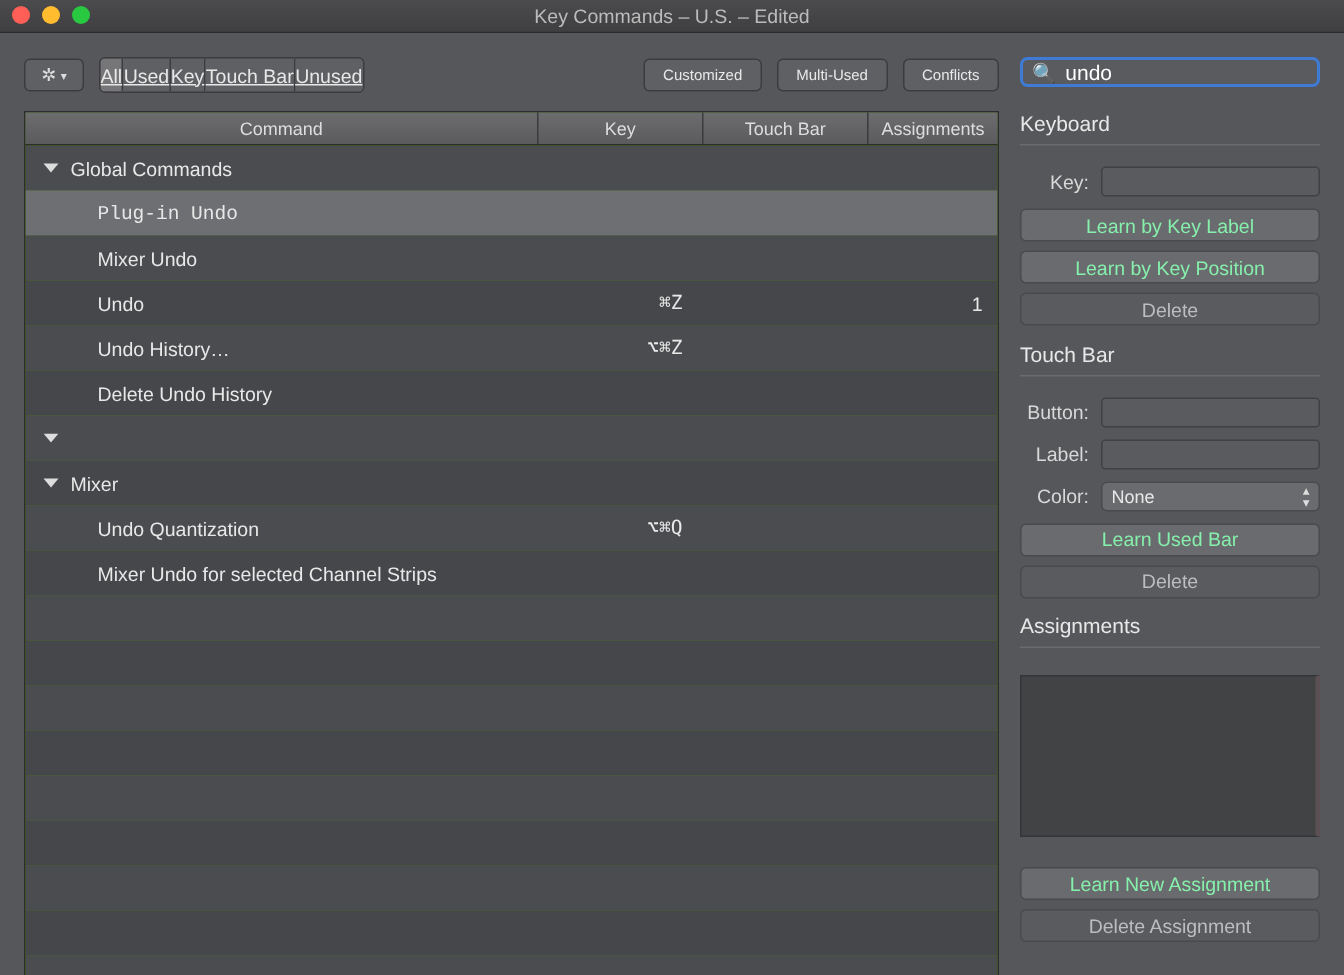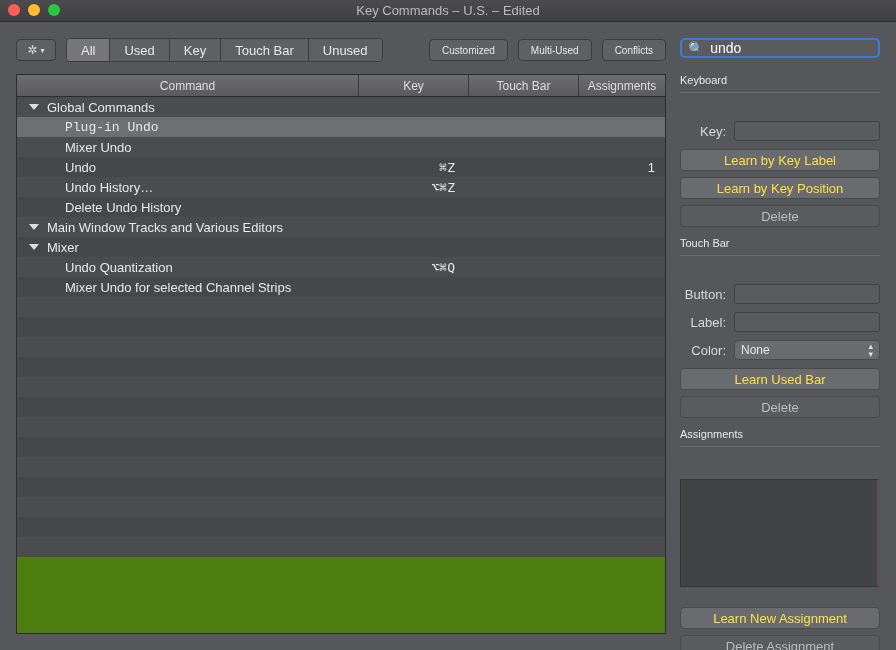--- a/index.html
+++ b/index.html
@@ -56,24 +56,25 @@
     display:flex;
     border:1px solid #3c3c3e;
     border-radius:4px;
     overflow:hidden;
   }
   .seg button {
     background:#5f6064;
     border:none;
     border-right:1px solid #3c3c3e;
     color:#e8e8e8;
-    padding: 3px 14px;
+    padding: 3px 0;
     font-size:13px;
     cursor:pointer;
     height:22px;
+    text-decoration:underline;
   }
   .seg button:last-child { border-right:none; }
   .seg button.sel { background:#767679; }
 
   .pill {
     background:#5f6064;
     border:1px solid #3c3c3e;
     border-radius:4px;
     color:#e8e8e8;
     padding: 2px 12px;
@@ -103,21 +104,21 @@
     border-bottom:1px solid #2d2d2f;
   }
   .thead div { display:flex; align-items:center; justify-content:center; border-right:1px solid #3b3b3d; }
   .thead div:last-child { border-right:none; }
   .col-cmd { flex:1; justify-content:center; }
   .col-key { width:110px; }
   .col-tb { width:110px; }
   .col-asn { width:86px; }
 
   .tbody { flex:1; overflow:hidden; }
-  .row { display:flex; height:20px; align-items:center; font-size:13px; }
+  .row { display:flex; height:30px; align-items:center; font-size:13px; }
   .row:nth-child(odd){ background:#4b4c4f; }
   .row:nth-child(even){ background:#46474a; }
   .row.selected { background:#6e6f72;font-family:Liberation Mono, monospace; }
   .row .c-cmd { flex:1; display:flex; align-items:center; padding-left:10px; white-space:nowrap; overflow:hidden; }
   .row .c-key { width:110px; text-align:right; padding-right:14px; color:#e8e8e8; font-family: -apple-system, Menlo, monospace; }
   .row .c-tb  { width:110px; }
   .row .c-asn { width:86px; text-align:right; padding-right:10px; }
   .disclosure { display:inline-block; width:0;height:0;border-left:5px solid transparent;border-right:5px solid transparent;border-top:6px solid #ddd; margin-right:8px; }
   .row.group .c-cmd { font-weight:500; }
   .row.child .c-cmd { padding-left:48px; }
@@ -144,37 +145,37 @@
     flex:1;
     background:transparent;
     border:none;
     outline:none;
     color:#fff;
     font-size:14px;
   }
   .search-icon { color:#bbb; font-size:13px; }
 
   .section-title {
-    font-size:11px;
+    font-size:14px;
     color:#e8e8e8;
     padding: 4px 0 6px 0;
     border-bottom:1px solid #6a6b6d;
-    margin-bottom:28px;
+    margin-bottom:14px;
   }
   .form-row { display:flex; align-items:center; gap:8px; margin-bottom:8px; }
   .form-row label { width:46px; text-align:right; color:#d8d8d8; font-size:13px; }
   .form-row .field {
     flex:1; height:20px; background:#5a5b5e; border:1px solid #414143; border-radius:3px;
   }
   .side-btn {
     width:100%; height:22px;
     background:#6a6b6e;
     border:1px solid #4a4a4c;
     border-radius:4px;
-    color:#fde047;
+    color:#86efac;
     font-size:13px;
     margin-bottom:6px;
     cursor:pointer;
   }
   .side-btn.muted { background:#5a5b5e; color:#bdbdbf; }
   .select {
     flex:1; height:20px; background:#6a6b6e; border:1px solid #4a4a4c; border-radius:4px;
     display:flex; align-items:center; justify-content:space-between; padding:0 6px; font-size:12px;
   }
   .select .arrows { font-size:9px; color:#ddd; line-height:8px; display:flex; flex-direction:column; }
@@ -276,21 +277,20 @@
             <div class="c-cmd">
               <span>Delete Undo History</span>
             </div>
             <div class="c-key"></div>
             <div class="c-tb"></div>
             <div class="c-asn"></div>
           </div>
           <div class="row group">
             <div class="c-cmd">
               <span class="disclosure"></span>
-              <span>Main Window Tracks and Various Editors</span>
             </div>
             <div class="c-key"></div>
             <div class="c-tb"></div>
             <div class="c-asn"></div>
           </div>
           <div class="row group">
             <div class="c-cmd">
               <span class="disclosure"></span>
               <span>Mixer</span>
             </div>

